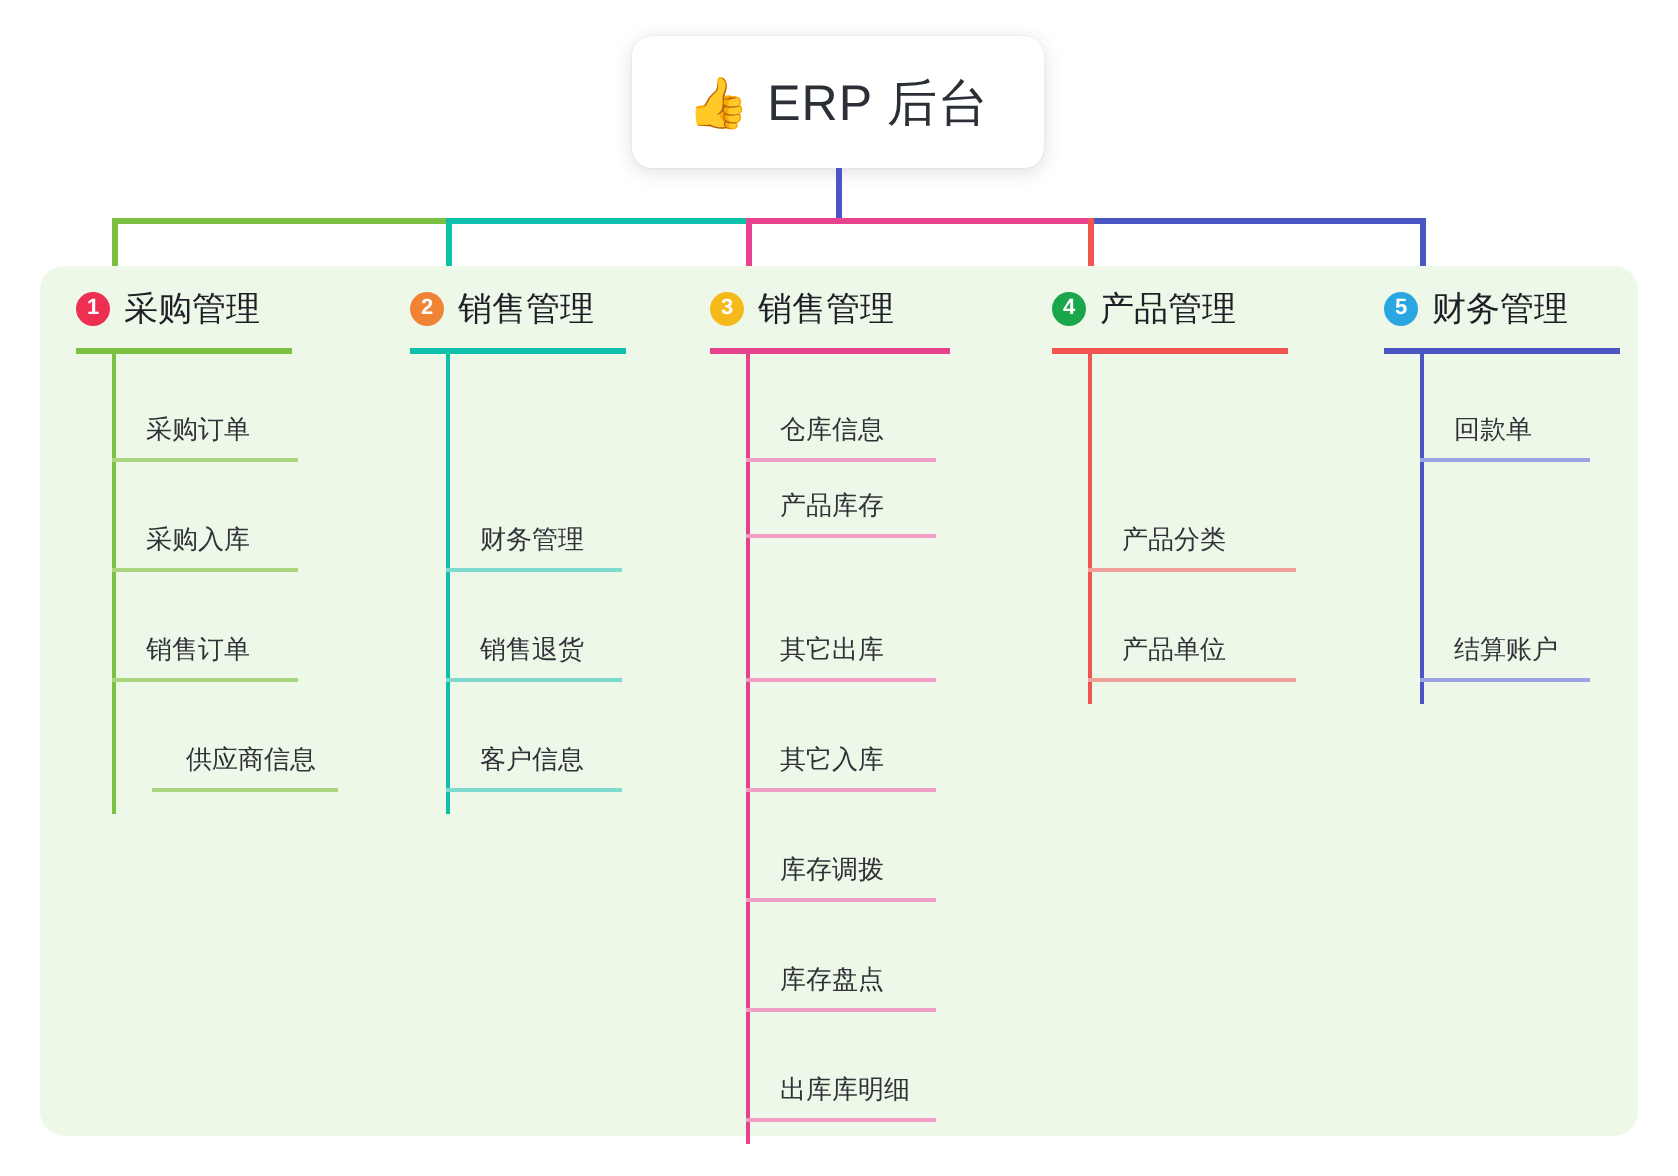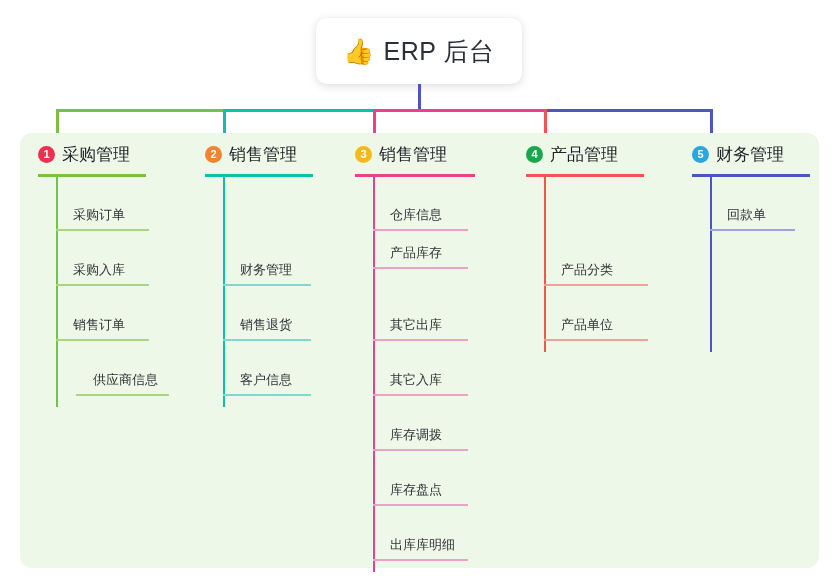--- a/index.html
+++ b/index.html
@@ -188,16 +188,20 @@
         <div class="col-head">
           <span class="badge" style="background: rgb(42, 167, 224);">5</span>
           <span class="col-title">财务管理</span>
         </div>
         <div class="head-rule" style="width: 118px; background: rgb(75, 85, 196);"></div>
         <div class="spine" style="height: 175px; background: rgb(75, 85, 196);"></div>
         <div class="leaf" style="top: 56px; width: 85px; height: 42px;">
           <span class="leaf-text">回款单</span>
           <div class="leaf-rule" style="width: 85px; background: rgb(155, 164, 224);"></div>
         </div>
+        <div class="leaf" style="top: 166px; width: 85px; height: 42px;">
+          <span class="leaf-text">结算账户</span>
+          <div class="leaf-rule" style="width: 85px; background: rgb(155, 164, 224);"></div>
+        </div>
       </div>
     </div>
 
 </div>
 
 </body></html>

